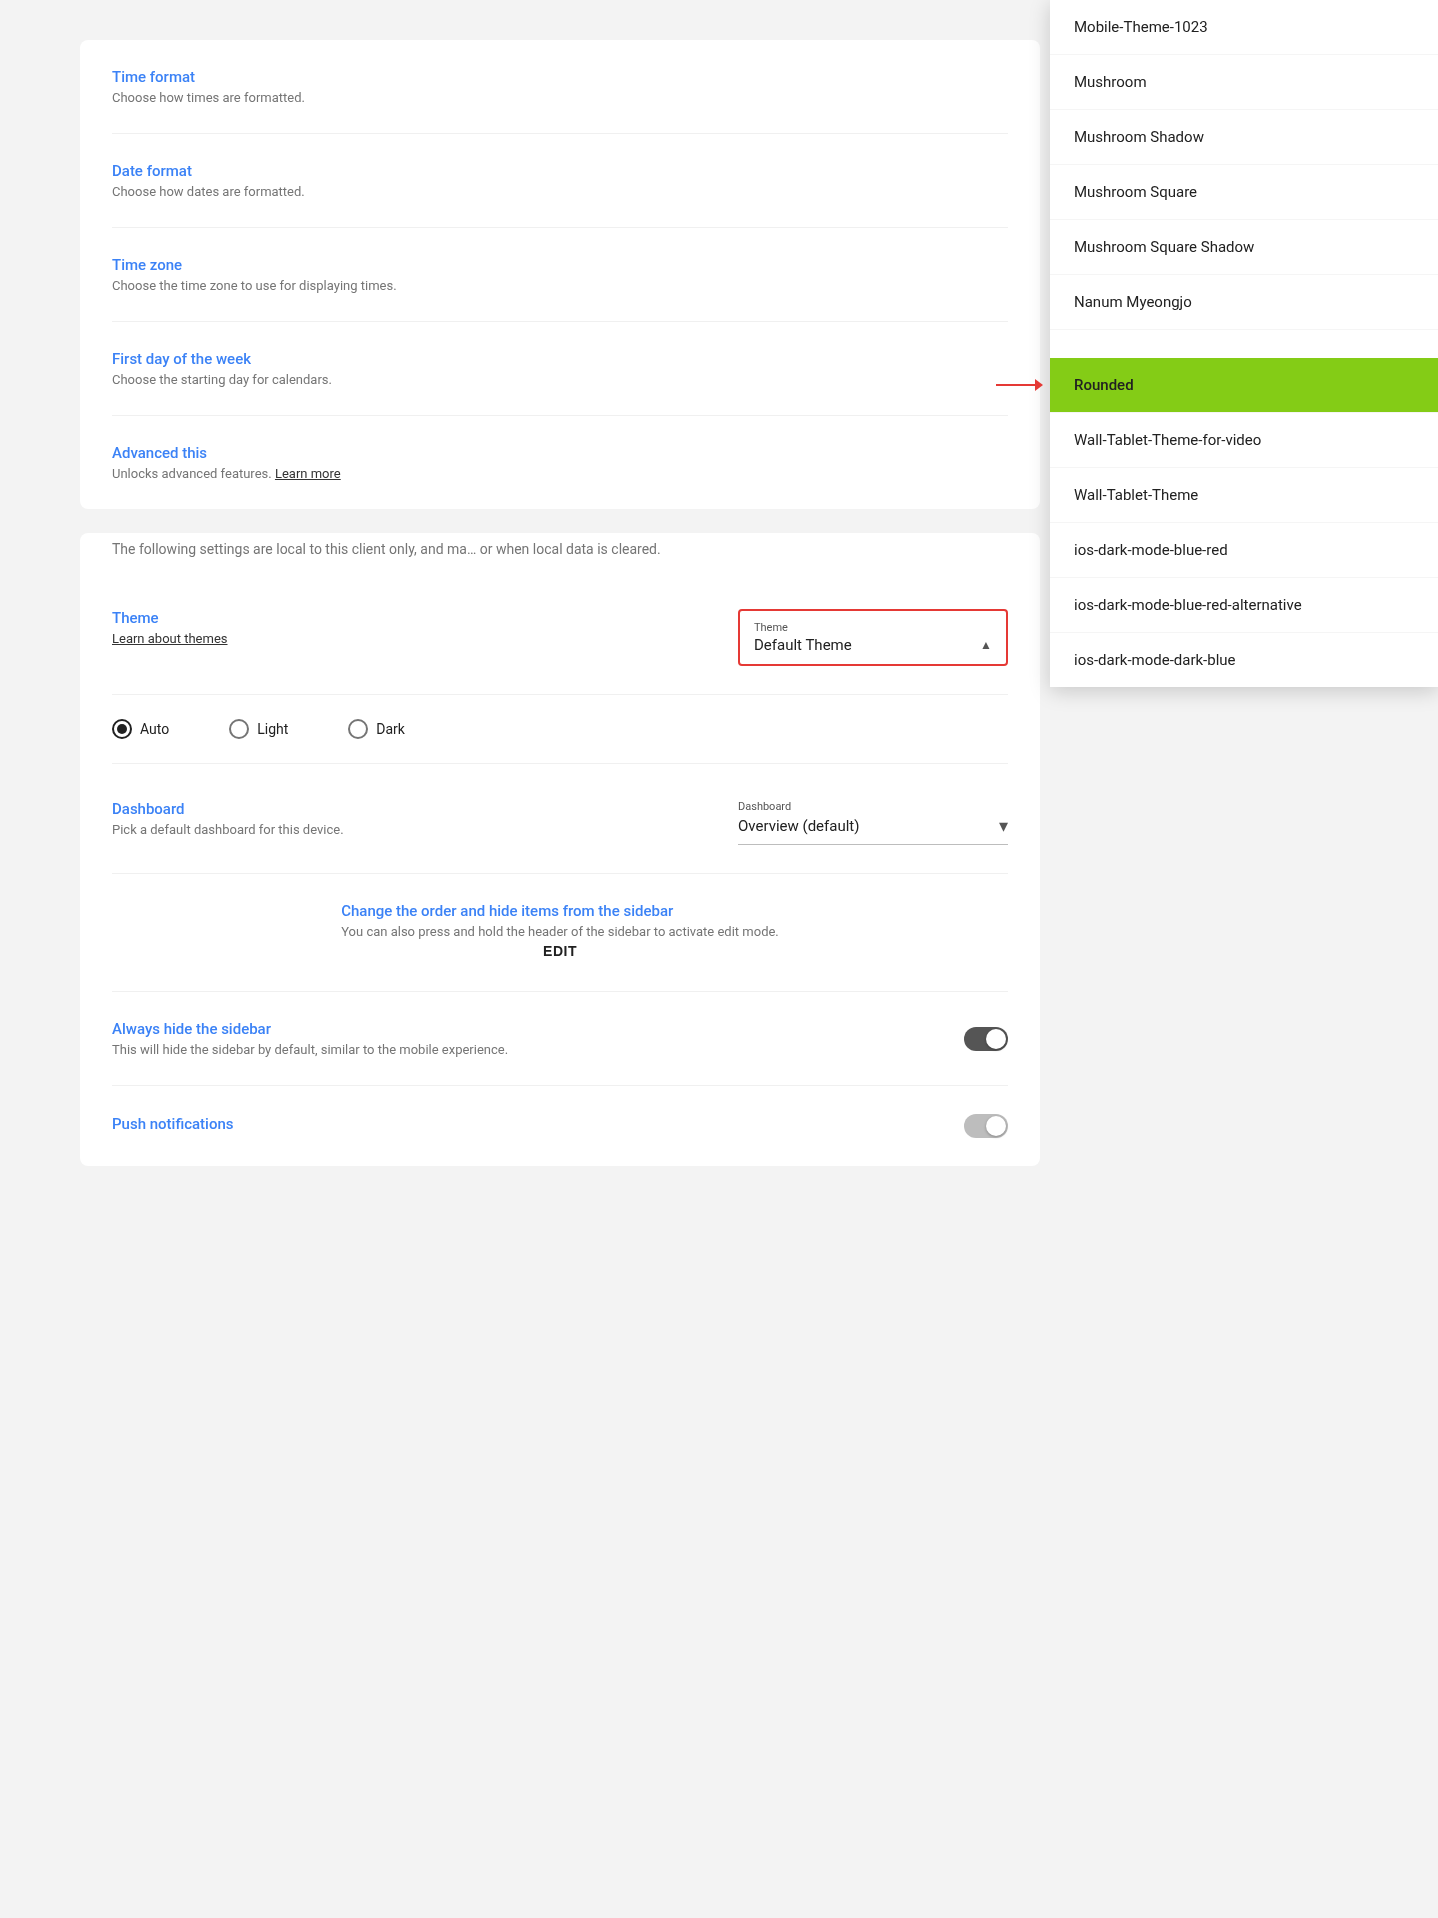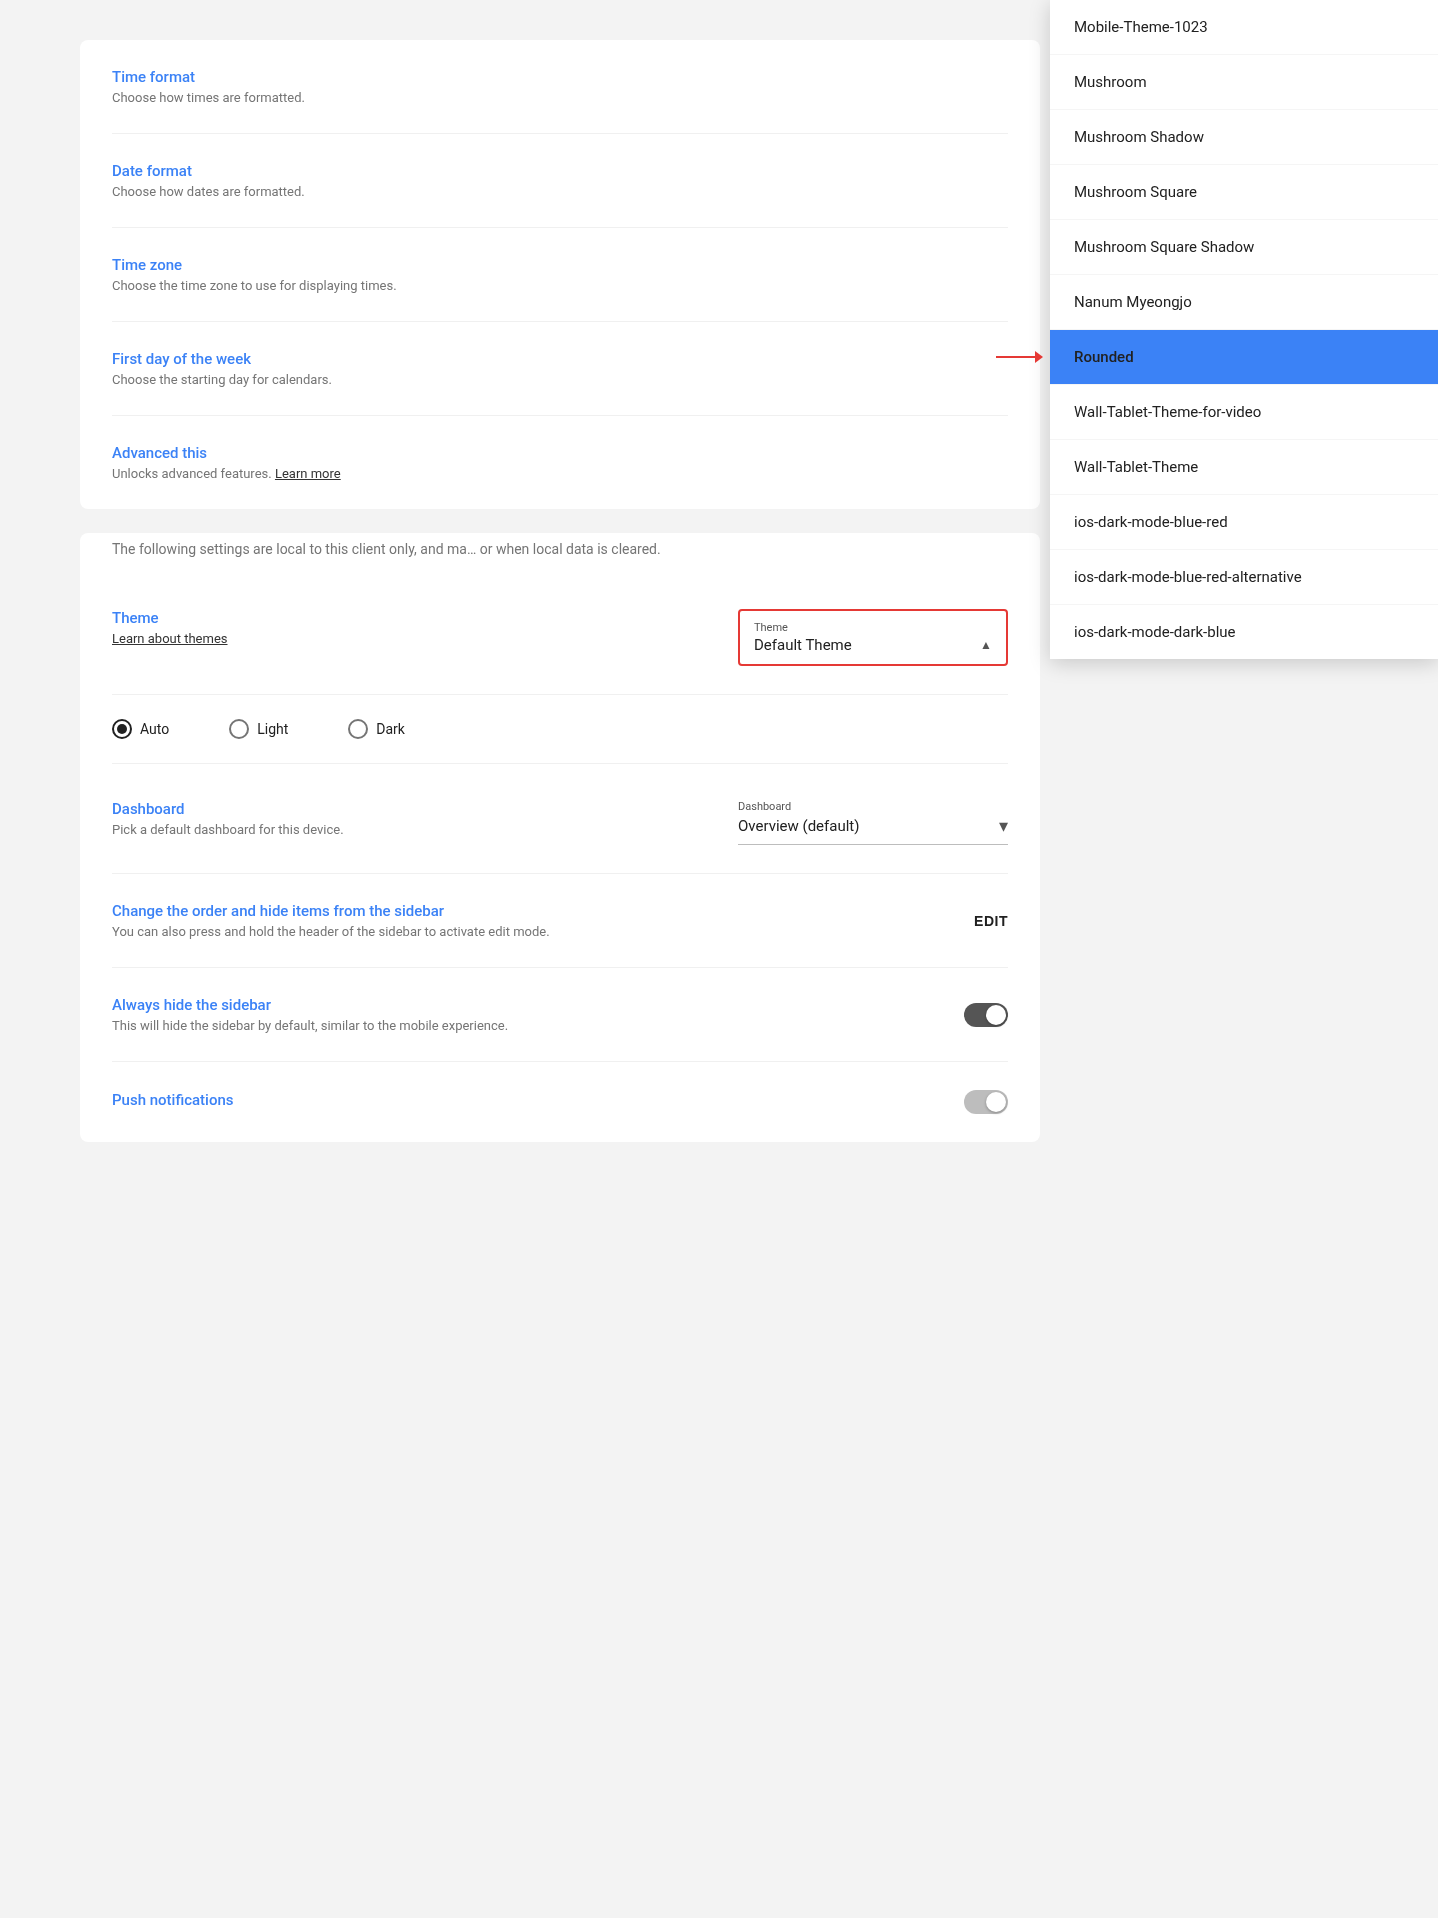--- a/index.html
+++ b/index.html
@@ -193,20 +193,21 @@
       margin-left: 8px;
     }
 
     
     .settings-row-with-edit {
       display: flex;
       align-items: center;
       justify-content: space-between;
       padding: 28px 0;
       border-bottom: 1px solid #f0f0f0;
+      flex-direction: column;
     }
 
     .edit-button {
       font-size: 14px;
       font-weight: 700;
       color: #212121;
       letter-spacing: 0.5px;
       background: none;
       border: none;
       cursor: pointer;
@@ -288,23 +289,24 @@
       color: #212121;
       cursor: pointer;
       border-bottom: 1px solid #f5f5f5;
     }
 
     .dropdown-item:last-child {
       border-bottom: none;
     }
 
     .dropdown-item.highlighted {
-      background: #3b82f6;
+      background: #84cc16;
       font-weight: 500;
       position: relative;
+      margin-top: 28px;
     }
 
     
     .red-arrow {
       position: absolute;
       left: -54px;
       top: 50%;
       transform: translateY(-50%);
       width: 50px;
       height: 20px;

